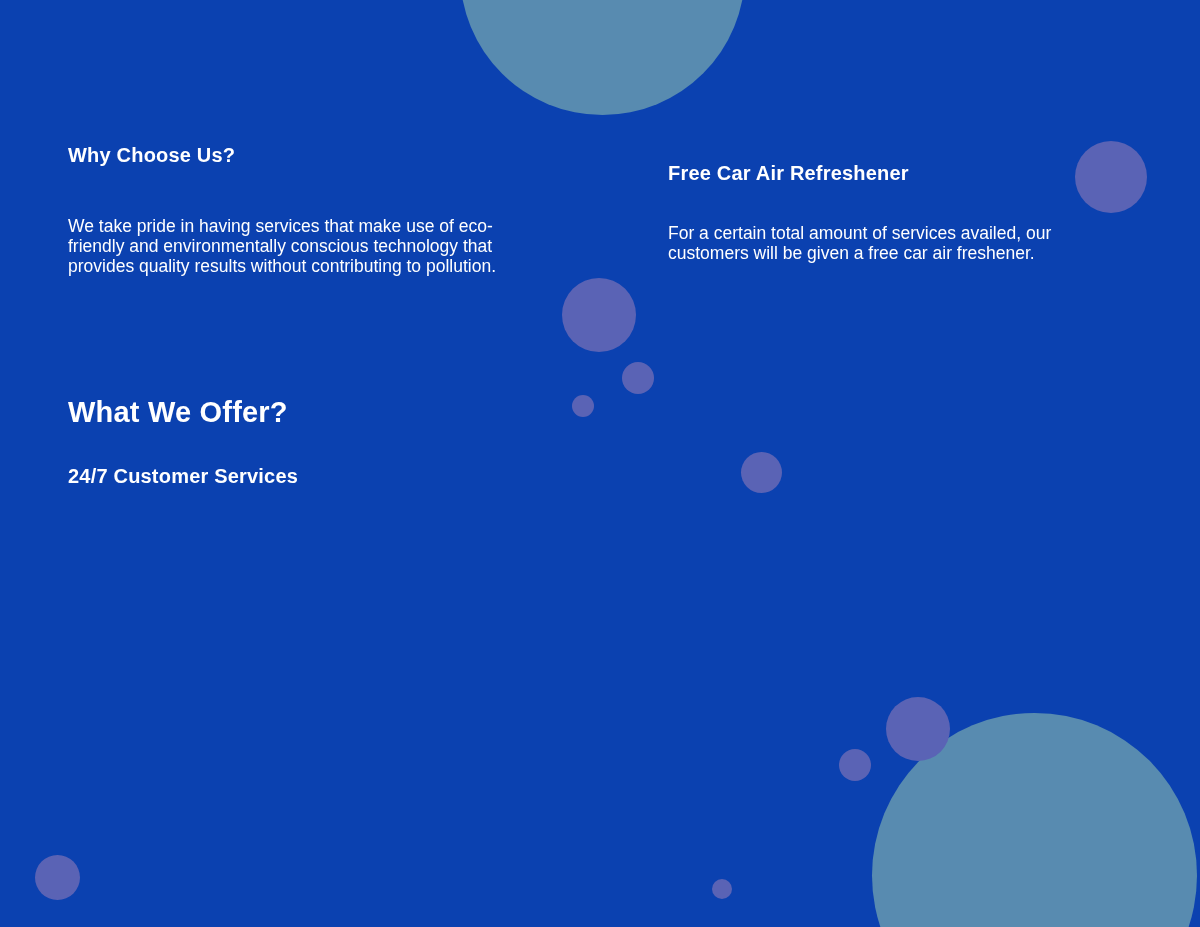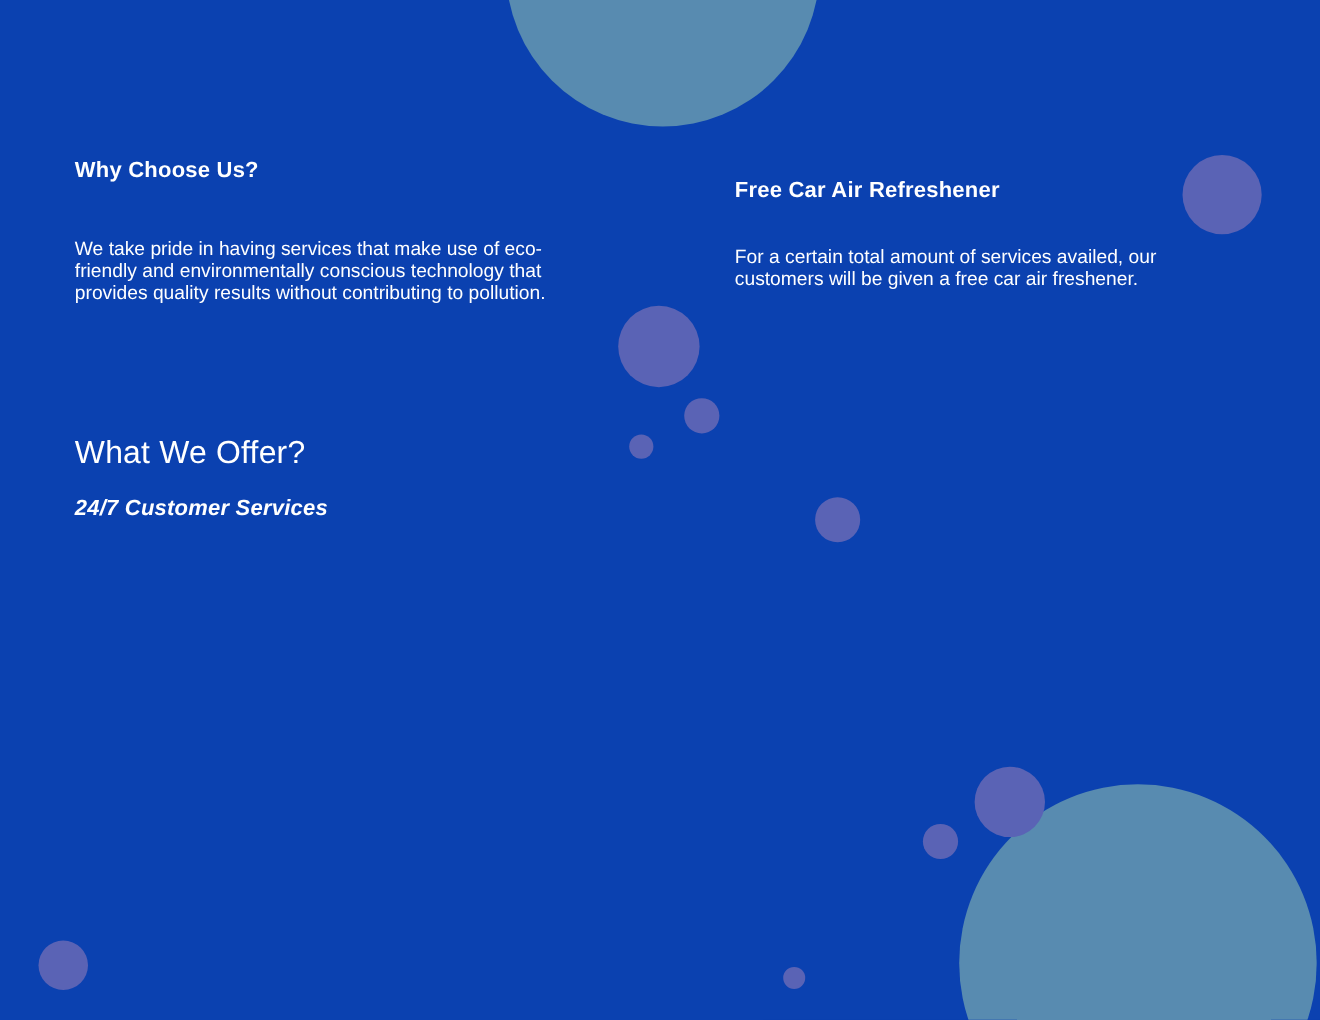--- a/index.html
+++ b/index.html
@@ -41,21 +41,21 @@
   .content {
     position: absolute;
     inset: 0;
   }
   .block {
     position: absolute;
   }
   .h-large {
     color: #ffffff;
     font-size: 29px;
-    font-weight: normal;
+    font-weight: bold;
     letter-spacing: 0.2px;
     margin: 0;
   }
   .h-small {
     color: #ffffff;
     font-size: 20px;
     font-weight: bold;
     letter-spacing: 0.2px;
     margin: 0;
   }
@@ -68,21 +68,21 @@
   }
 
   #why-choose-us { left: 68px; top: 144px; width: 470px; }
   #why-choose-us .body-text { margin-top: 49px; width: 455px; }
 
   #free-refreshener { left: 668px; top: 162px; width: 470px; }
   #free-refreshener .body-text { margin-top: 38px; width: 455px; }
 
   #what-we-offer { left: 68px; top: 396px; width: 470px; }
 
-  #customer-services { left: 68px; top: 451px; width: 470px; font-style: italic; }
+  #customer-services { left: 68px; top: 465px; width: 470px; }
   #customer-services .body-text { margin-top: 39px; width: 450px; }
 </style>
 </head>
 <body>
 
 <div class="poster">
 
   <div class="decor">
     <div class="circle teal" style="left:460px; top:-170px; width:285px; height:285px;"></div>
     <div class="circle teal" style="left:872px; top:713px; width:325px; height:325px;"></div>

